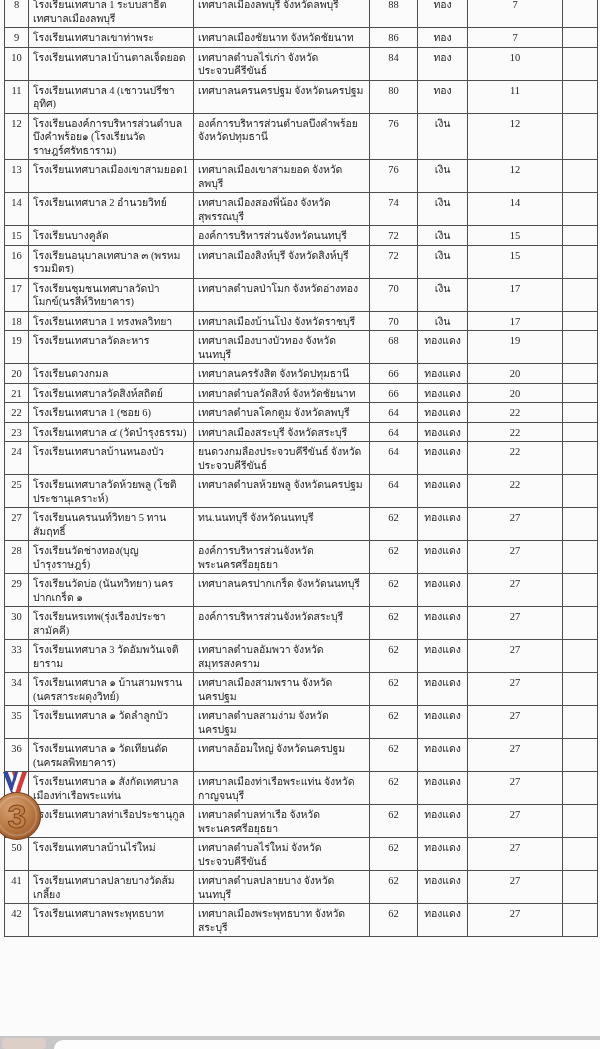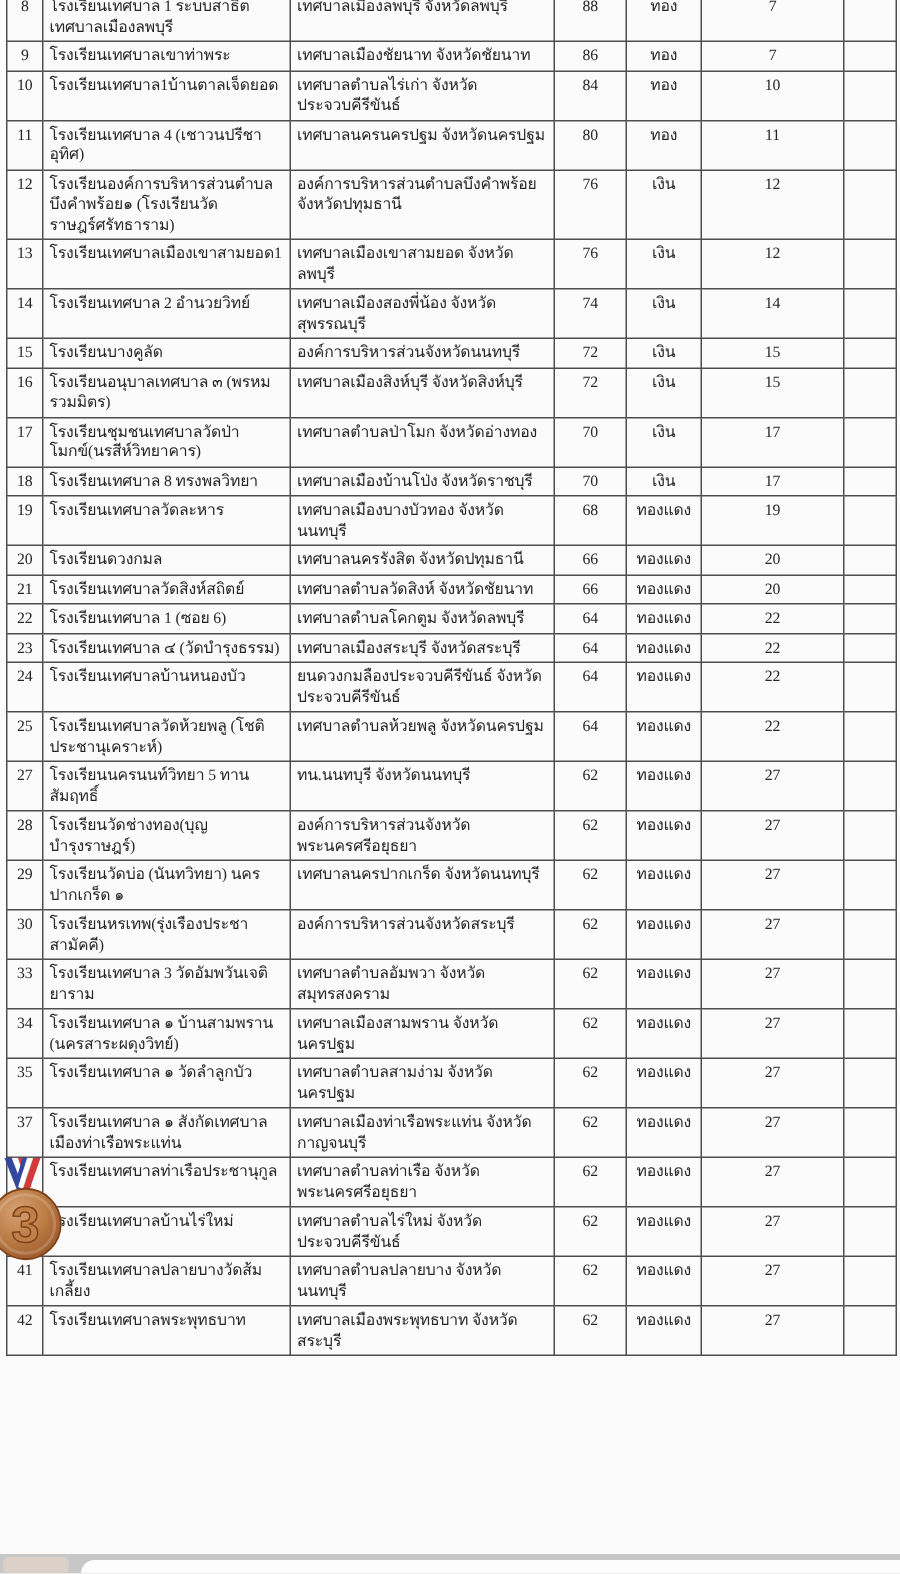--- a/index.html
+++ b/index.html
@@ -132,21 +132,21 @@
       <td class="c-no">17</td>
       <td class="c-school">โรงเรียนชุมชนเทศบาลวัดป่าโมกข์(นรสีห์วิทยาคาร)</td>
       <td class="c-org">เทศบาลตำบลป่าโมก จังหวัดอ่างทอง</td>
       <td class="c-score">70</td>
       <td class="c-medal">เงิน</td>
       <td class="c-rank">17</td>
       <td class="c-extra"></td>
     </tr>
         <tr>
       <td class="c-no">18</td>
-      <td class="c-school">โรงเรียนเทศบาล 8 ทรงพลวิทยา</td>
+      <td class="c-school">โรงเรียนเทศบาล 1 ทรงพลวิทยา</td>
       <td class="c-org">เทศบาลเมืองบ้านโป่ง จังหวัดราชบุรี</td>
       <td class="c-score">70</td>
       <td class="c-medal">เงิน</td>
       <td class="c-rank">17</td>
       <td class="c-extra"></td>
     </tr>
         <tr>
       <td class="c-no">19</td>
       <td class="c-school">โรงเรียนเทศบาลวัดละหาร</td>
       <td class="c-org">เทศบาลเมืองบางบัวทอง จังหวัดนนทบุรี</td>
@@ -260,20 +260,29 @@
       <td class="c-org">เทศบาลเมืองสามพราน จังหวัดนครปฐม</td>
       <td class="c-score">62</td>
       <td class="c-medal">ทองแดง</td>
       <td class="c-rank">27</td>
       <td class="c-extra"></td>
     </tr>
         <tr>
       <td class="c-no">35</td>
       <td class="c-school">โรงเรียนเทศบาล ๑ วัดลำลูกบัว</td>
       <td class="c-org">เทศบาลตำบลสามง่าม จังหวัดนครปฐม</td>
+      <td class="c-score">62</td>
+      <td class="c-medal">ทองแดง</td>
+      <td class="c-rank">27</td>
+      <td class="c-extra"></td>
+    </tr>
+        <tr>
+      <td class="c-no">36</td>
+      <td class="c-school">โรงเรียนเทศบาล ๑ วัดเทียนดัด (นครผลพิทยาคาร)</td>
+      <td class="c-org">เทศบาลอ้อมใหญ่ จังหวัดนครปฐม</td>
       <td class="c-score">62</td>
       <td class="c-medal">ทองแดง</td>
       <td class="c-rank">27</td>
       <td class="c-extra"></td>
     </tr>
         <tr>
       <td class="c-no">37</td>
       <td class="c-school">โรงเรียนเทศบาล ๑ สังกัดเทศบาลเมืองท่าเรือพระแท่น</td>
       <td class="c-org">เทศบาลเมืองท่าเรือพระแท่น จังหวัดกาญจนบุรี</td>
       <td class="c-score">62</td>

